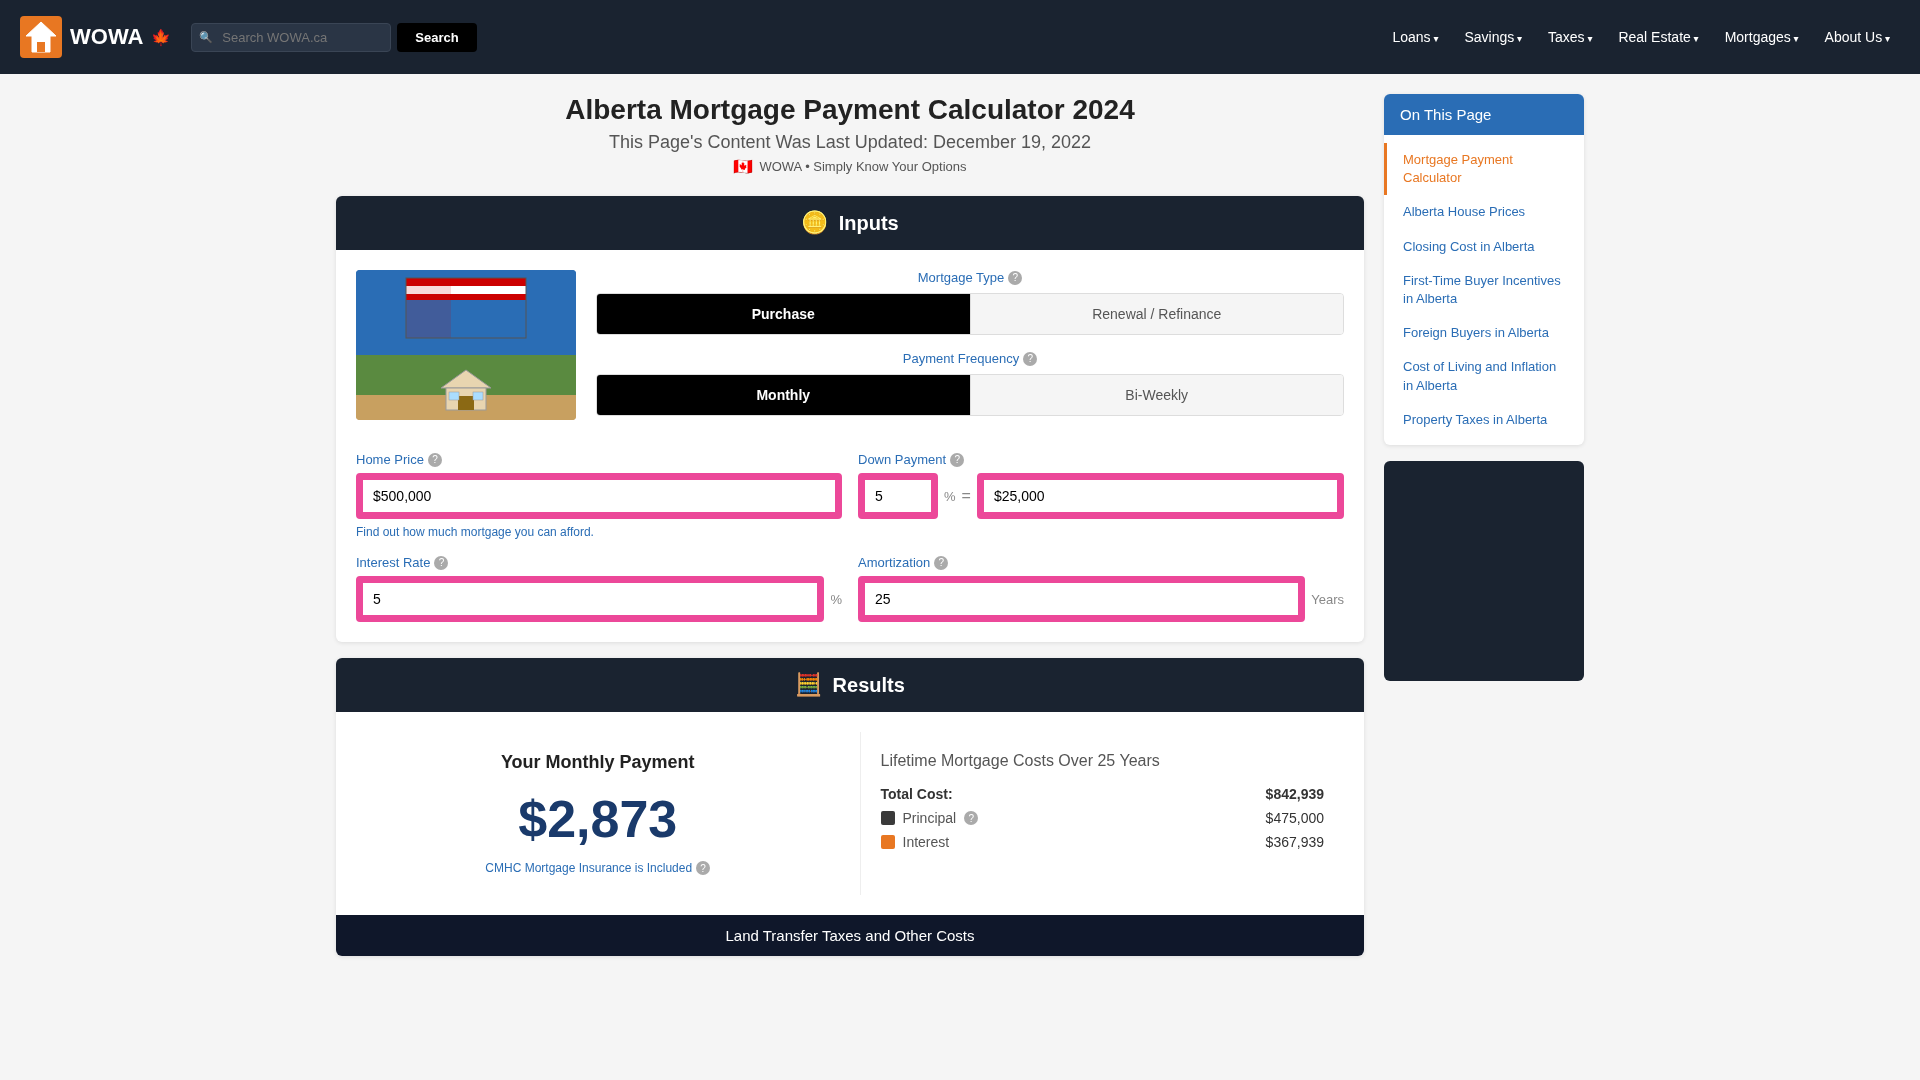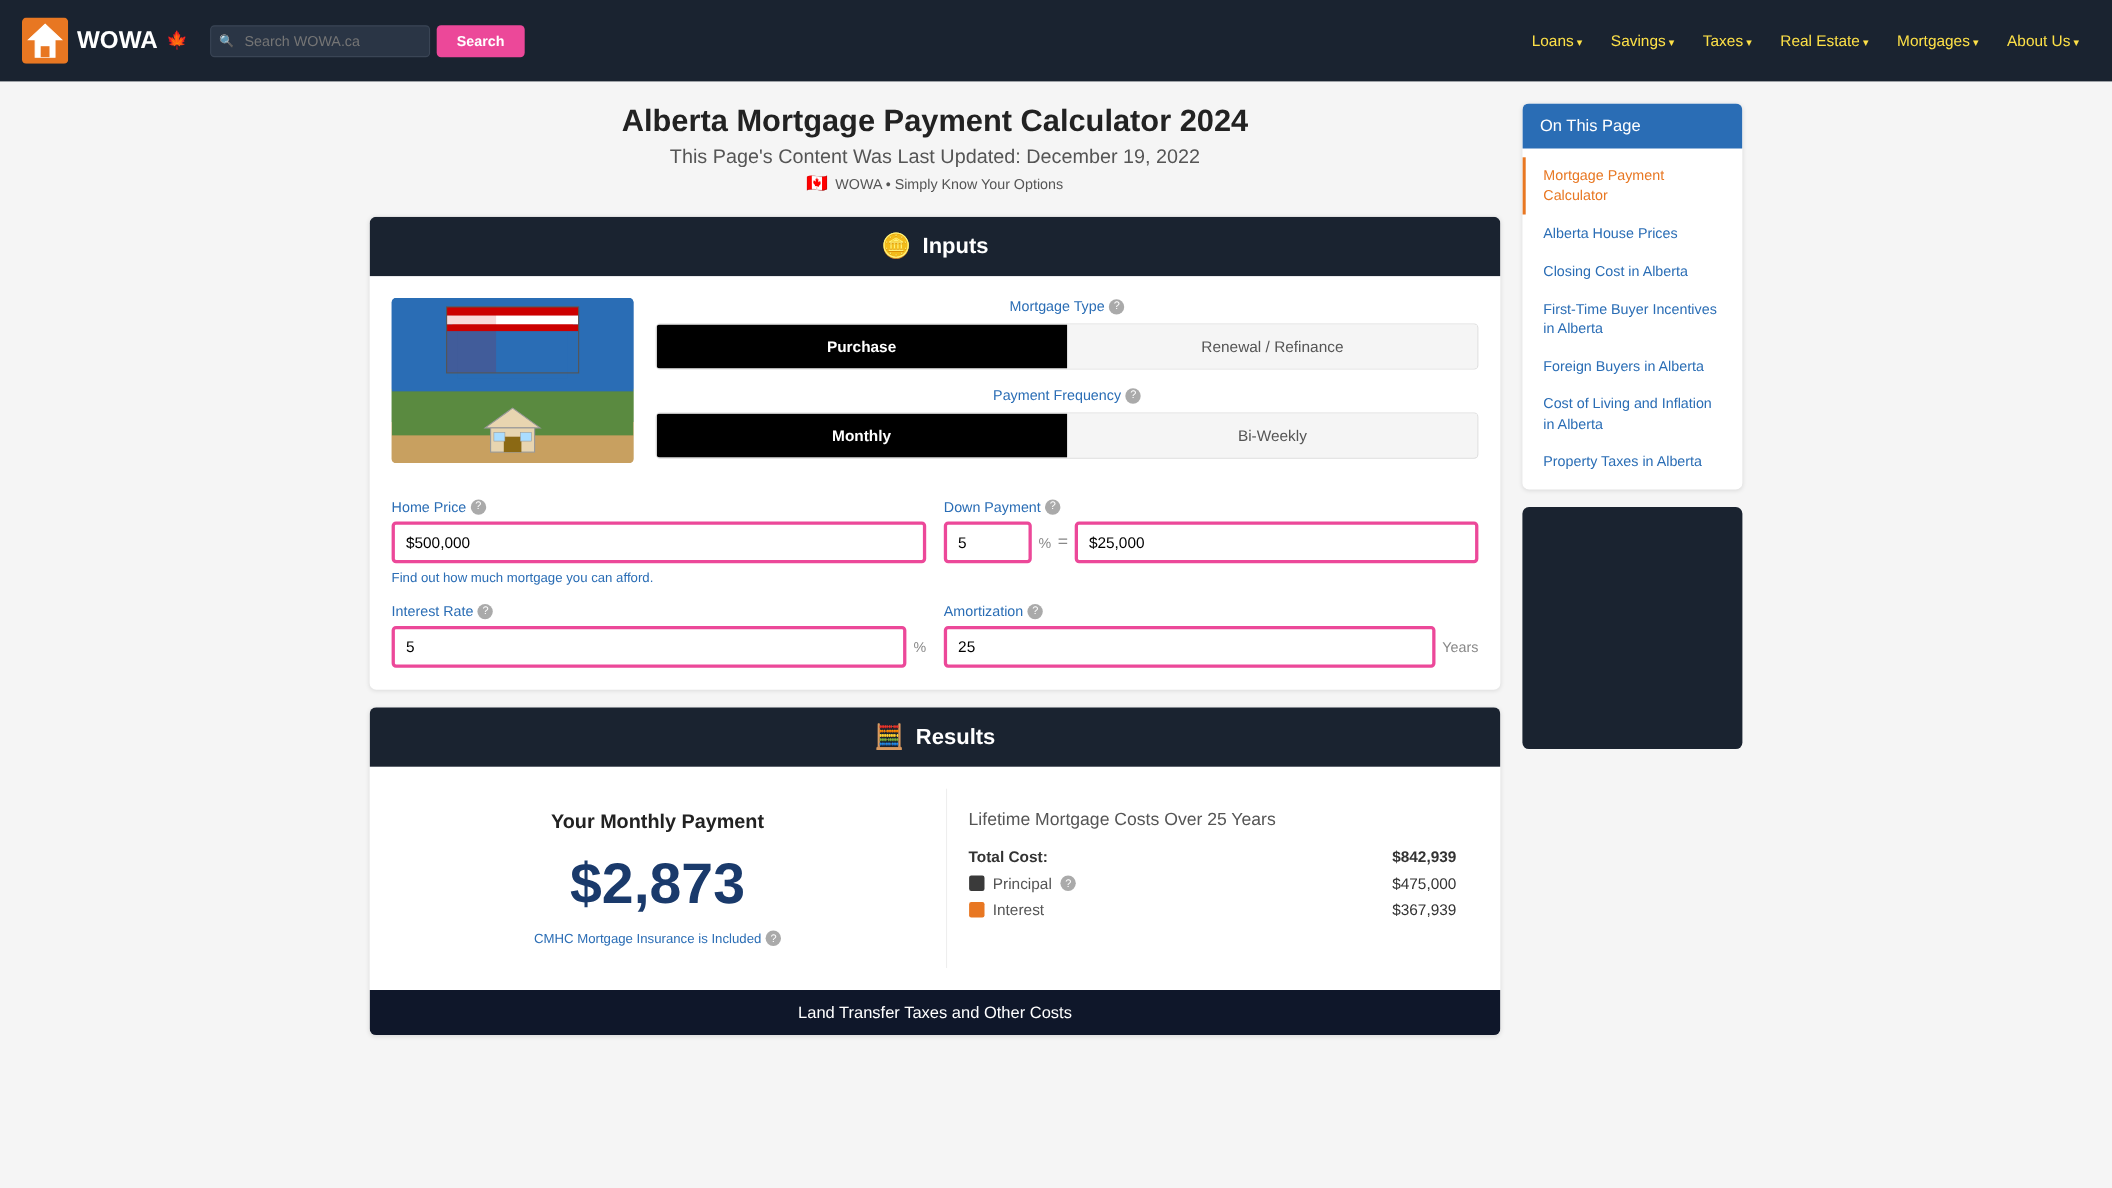--- a/index.html
+++ b/index.html
@@ -48,37 +48,37 @@
     .search-wrap::before {
       content: '🔍';
       position: absolute;
       left: 8px;
       top: 50%;
       transform: translateY(-50%);
       font-size: 11px;
       color: #aaa;
     }
     .search-btn {
-      background: #ec4899;
+      background: #000000;
       color: white;
       border: none;
       padding: 7px 18px;
       border-radius: 4px;
       cursor: pointer;
       font-size: 13px;
       font-weight: bold;
     }
     .nav-links {
       display: flex;
       align-items: center;
       gap: 6px;
       margin-left: auto;
     }
     .nav-link {
-      color: #fde047;
+      color: #ffffff;
       text-decoration: none;
       padding: 8px 10px;
       font-size: 14px;
       cursor: pointer;
       white-space: nowrap;
     }
     .nav-link::after { content: ' ▾'; font-size: 10px; }
 
     
     .main-container {
@@ -234,21 +234,21 @@
       display: flex;
       align-items: center;
       gap: 4px;
     }
     .input-row {
       display: flex;
       align-items: center;
       gap: 6px;
     }
     .input-field {
-      border: 3px solid #ec4899;
+      border: 7px solid #ec4899;
       border-radius: 4px;
       padding: 8px 10px;
       font-size: 14px;
       width: 100%;
     }
     .input-suffix {
       color: #888;
       font-size: 13px;
       white-space: nowrap;
     }

